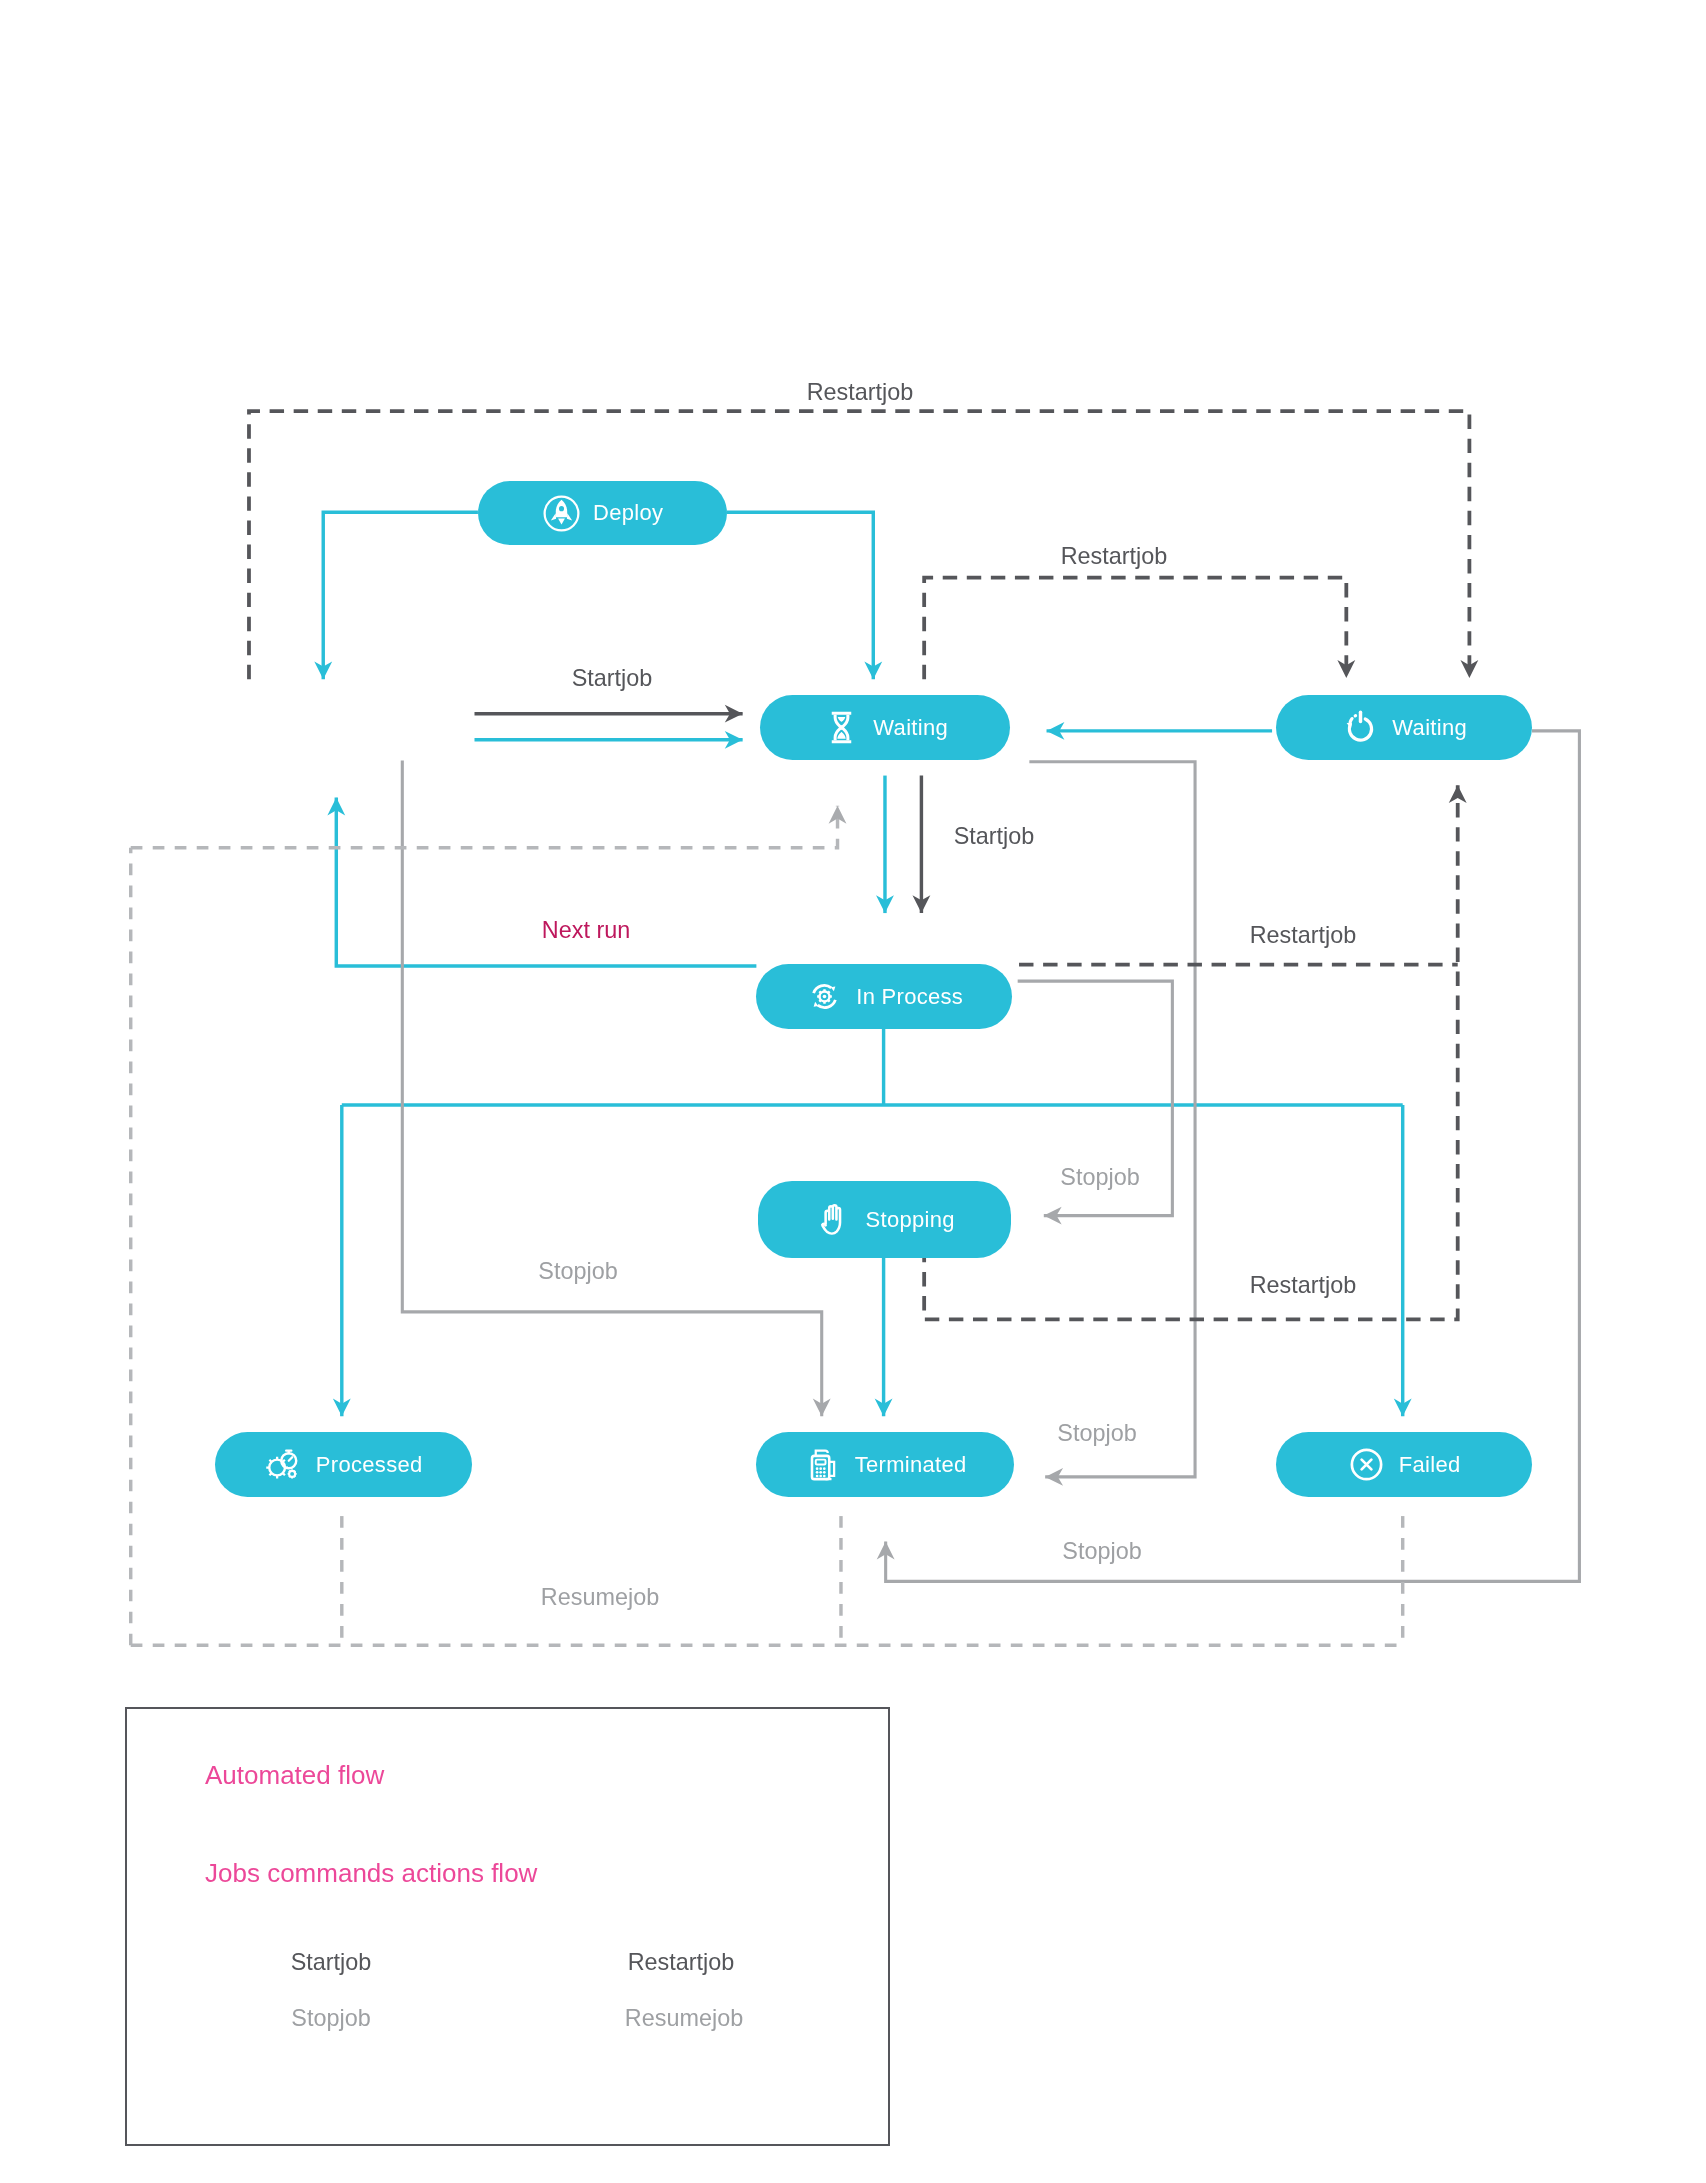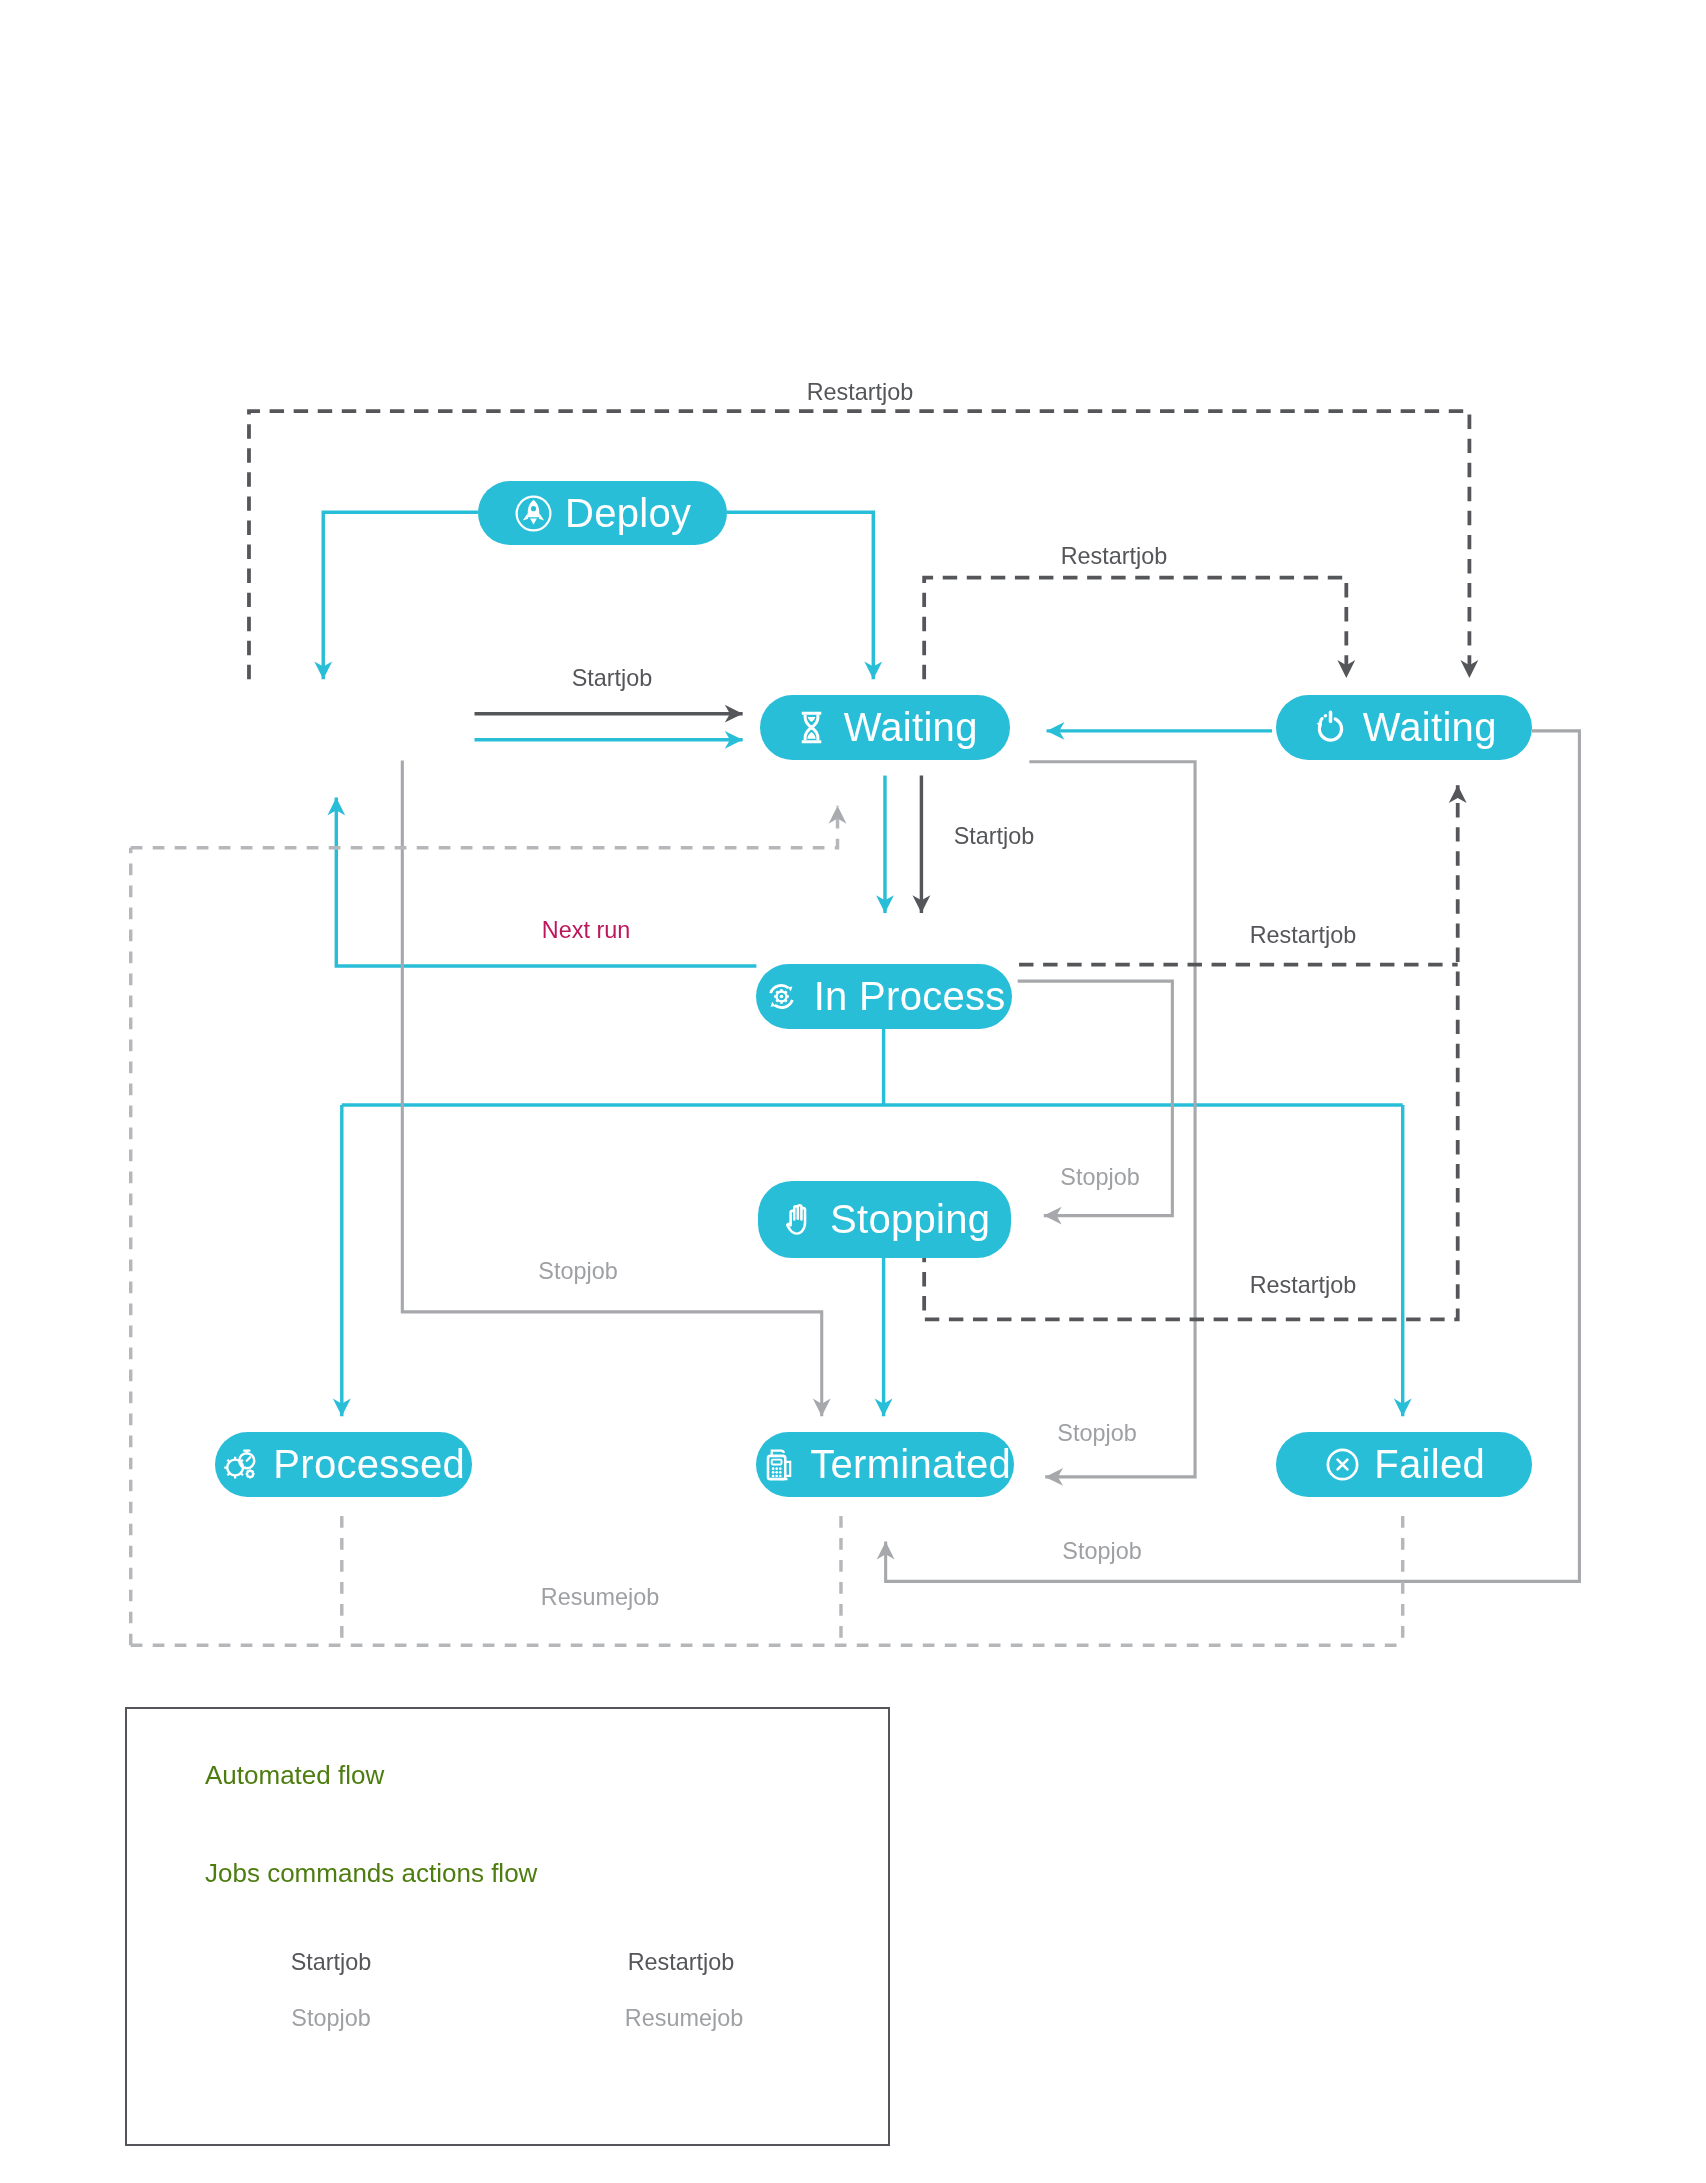--- a/index.html
+++ b/index.html
@@ -1,31 +1,31 @@
 <!DOCTYPE html>
 <html style="font-size:11px"><head>
 <meta charset="utf-8">
 <style>
   html,body{margin:0;padding:0;background:#ffffff;}
   .stage{position:relative;width:1706px;height:2183px;background:#fff;
          font-family:"Liberation Sans", sans-serif;overflow:hidden;}
   .wires{position:absolute;left:0;top:0;width:1706px;height:2183px;}
   .node{position:absolute;display:flex;align-items:center;justify-content:center;
         gap:12.4px;background:#29BED8;border-radius:34px;color:#fff;}
-  .node .lbl{font-size:40px;font-weight:400;letter-spacing:0.3px;}
+  .node .lbl{font-size:22px;font-weight:400;letter-spacing:0.3px;}
   .icon{display:flex;align-items:center;justify-content:center;}
   .icon svg{width:39px;height:39px;display:block;}
   .elabel{position:absolute;font-size:23.4px;white-space:nowrap;
           transform:translate(-50%,-50%);}
   .elabel.dark{color:#55565A;}
   .elabel.gray{color:#9EA0A3;}
   .elabel.cyan{color:#be185d;}
   .legend{position:absolute;left:125px;top:1707px;width:765px;height:439px;
           border:2.8px solid #55565B;box-sizing:border-box;background:#fff;}
-  .ltitle{position:absolute;font-size:26px;color:#4d7c0f;white-space:nowrap;}
+  .ltitle{position:absolute;font-size:26px;color:#ec4899;white-space:nowrap;}
   .litem{position:absolute;font-size:23.4px;white-space:nowrap;transform:translate(-50%,-50%);}
   .litem.dark{color:#55565A;}
   .litem.gray{color:#9EA0A3;}
 </style>
 </head>
 <body>
 
 <div class="stage">
 
   <svg class="wires" viewBox="0 0 2481 3175">

